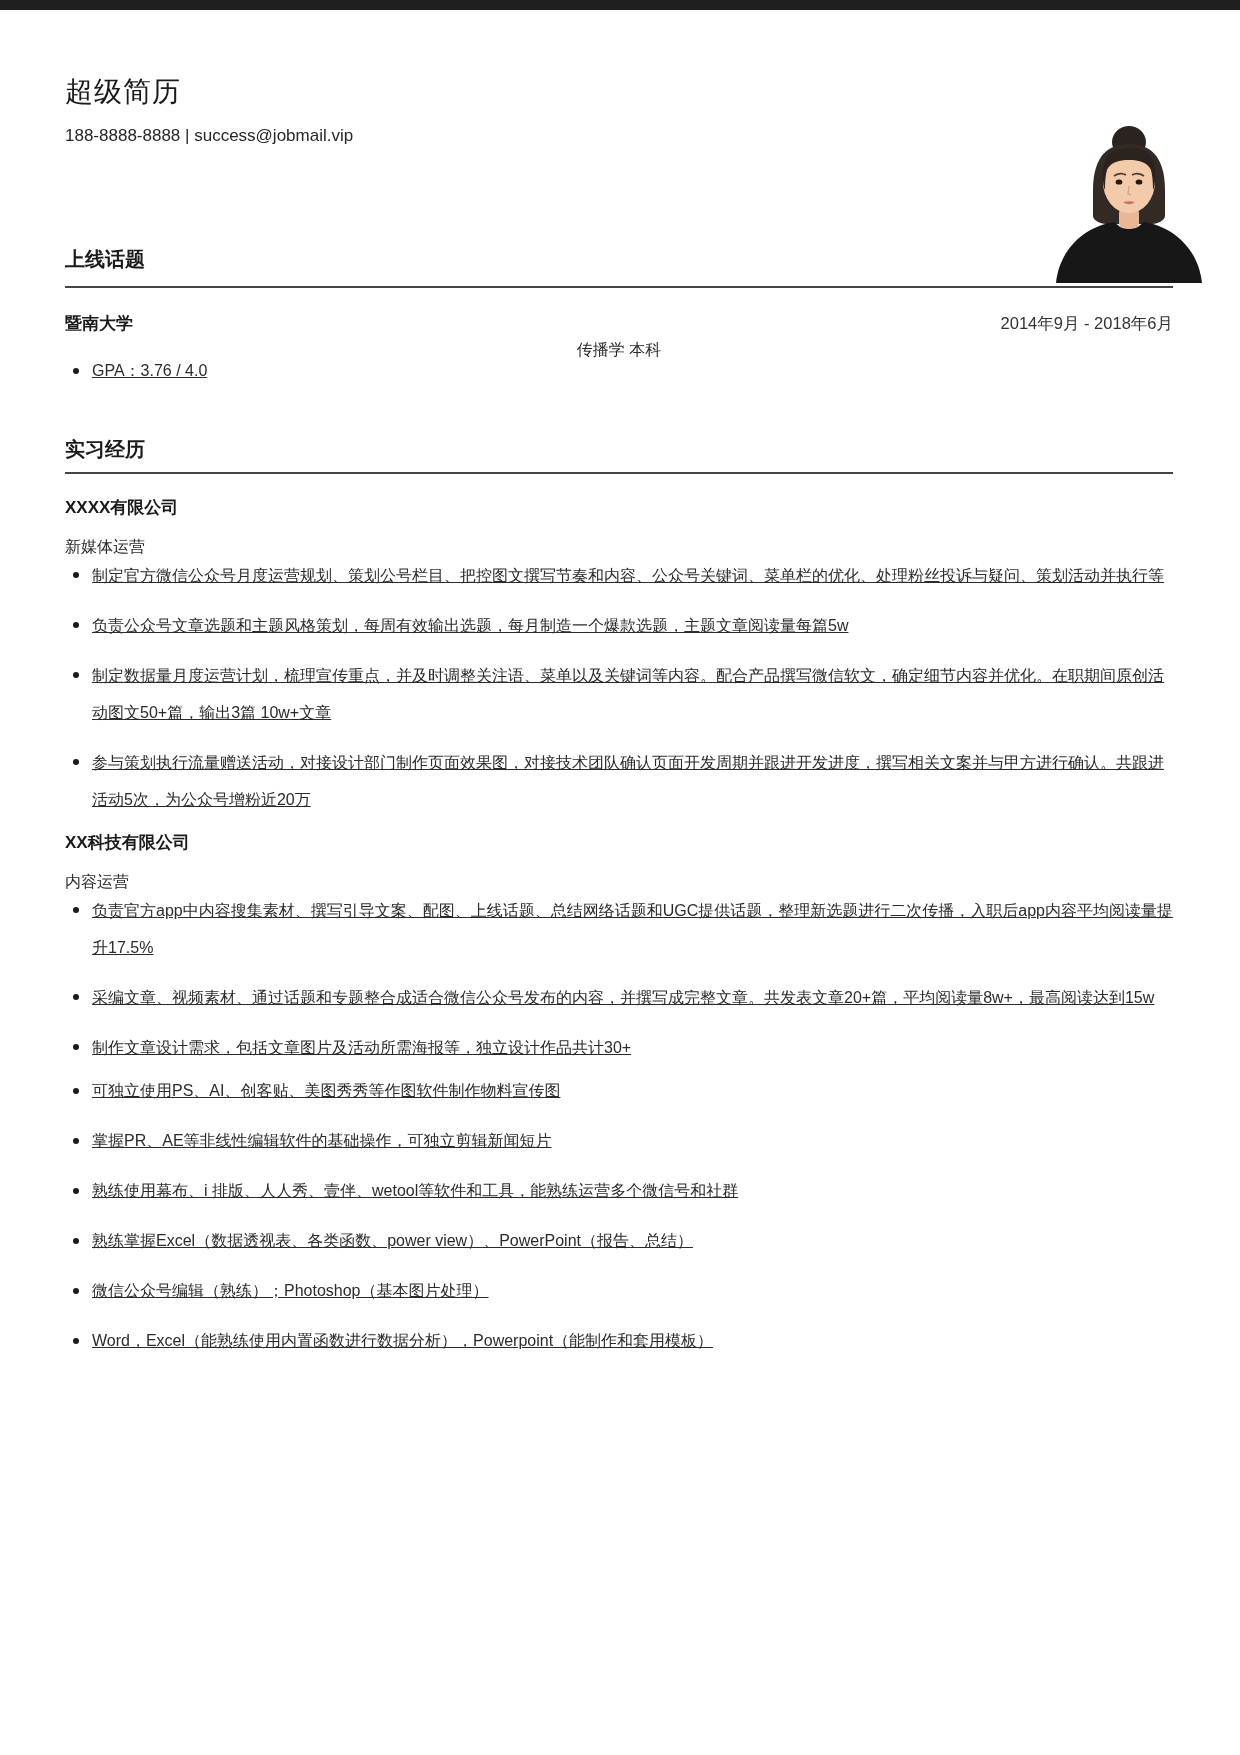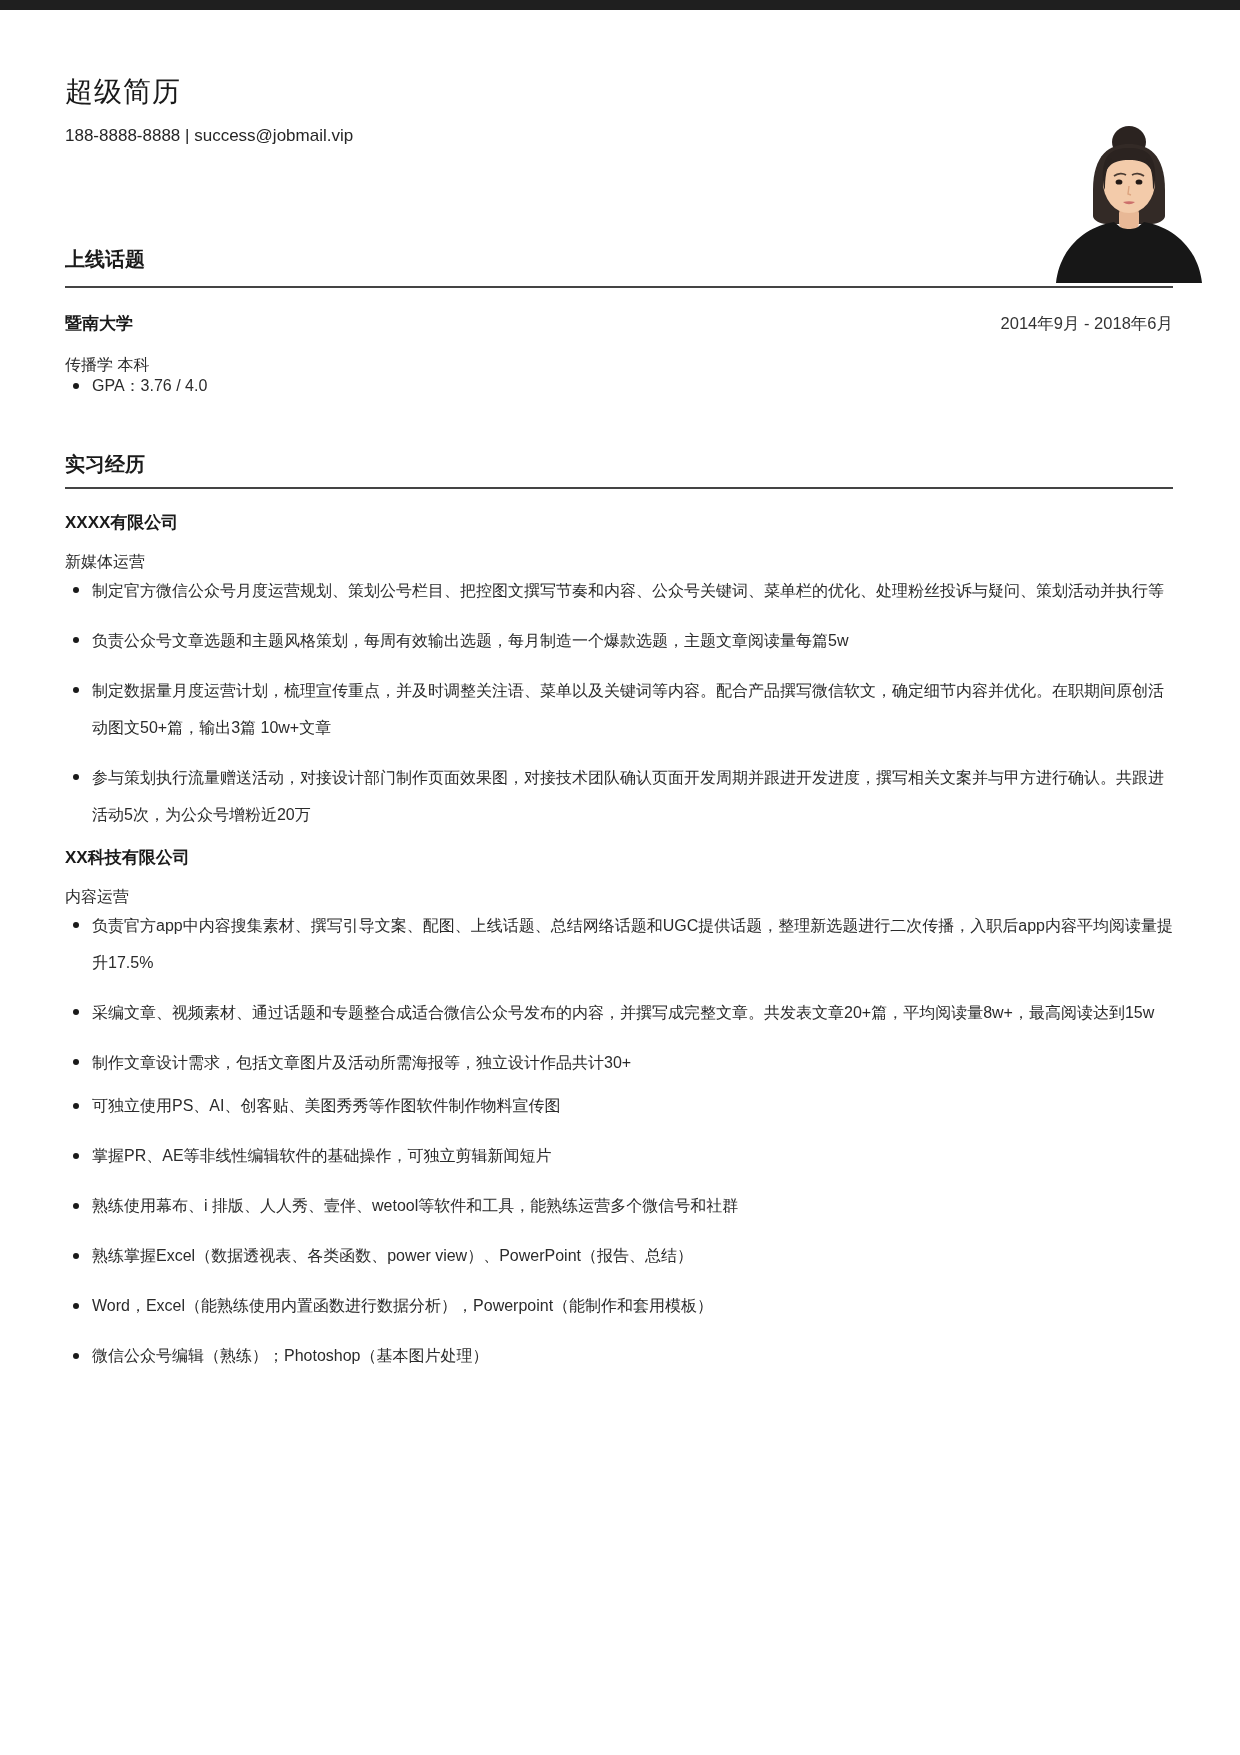--- a/index.html
+++ b/index.html
@@ -39,24 +39,24 @@
   .sec-edu h2 { margin-top: 99px; padding-bottom: 13px; }
   .sec-intern h2 { margin-top: 54px; padding-bottom: 9px; }
   .sec-skills h2 { margin-top: 34px; padding-bottom: 12px; }
 
   .edu-row {
     margin-top: 24px; display: flex;
     justify-content: space-between; align-items: center;
   }
   .school { font-size: 17px; line-height: 23px; font-weight: 700; color: #1a1a1a; }
   .date { font-size: 16.5px; line-height: 23px; color: #333333; }
-  .major { margin-top: 20px; font-size: 16px; line-height: 20px; color: #2b2b2b; }
+  .major { margin-top: 5px; font-size: 16px; line-height: 20px; color: #2b2b2b; text-align: center; }
 
   ul.dots { list-style: none; margin: 0; padding: 0; }
-  ul.dots li { position: relative; padding-left: 27px; font-size: 16px; color: #2b2b2b; }
+  ul.dots li { position: relative; padding-left: 27px; font-size: 16px; color: #2b2b2b; text-decoration: underline; }
   ul.dots li::before {
     content: ""; position: absolute; left: 8px;
     width: 6px; height: 6px; border-radius: 50%; background: #1a1a1a;
   }
   .edu-bullets { margin-top: 33px; }
   .li-gpa { line-height: 22px; }
   .li-gpa::before { top: 8px; }
 
   .company-name { font-size: 17px; line-height: 23px; font-weight: 700; color: #1a1a1a; }
   .mt-c1 { margin-top: 22px; }
@@ -147,18 +147,18 @@
       </ul>
     </div>
   </section>
 
   <section class="sec-skills">
     <ul class="dots skill-bullets">
       <li class="li-skill">可独立使用PS、AI、创客贴、美图秀秀等作图软件制作物料宣传图</li>
       <li class="li-skill">掌握PR、AE等非线性编辑软件的基础操作，可独立剪辑新闻短片</li>
       <li class="li-skill">熟练使用幕布、i 排版、人人秀、壹伴、wetool等软件和工具，能熟练运营多个微信号和社群</li>
       <li class="li-skill">熟练掌握Excel（数据透视表、各类函数、power view）、PowerPoint（报告、总结）</li>
+      <li class="li-skill">微信公众号编辑（熟练）；Photoshop（基本图片处理）</li>
       <li class="li-skill">Word，Excel（能熟练使用内置函数进行数据分析），Powerpoint（能制作和套用模板）</li>
-      <li class="li-skill">微信公众号编辑（熟练）；Photoshop（基本图片处理）</li>
     </ul>
   </section>
 
 </div>
 
 </body></html>

